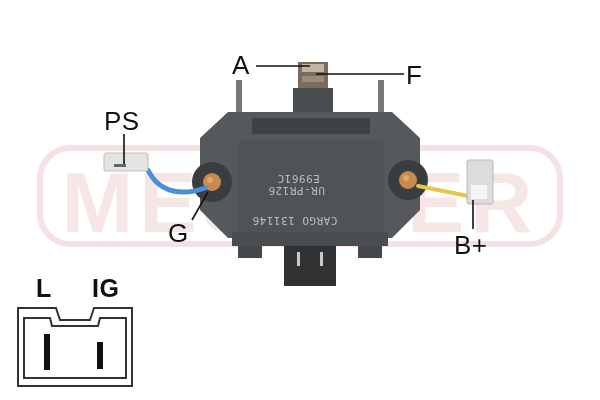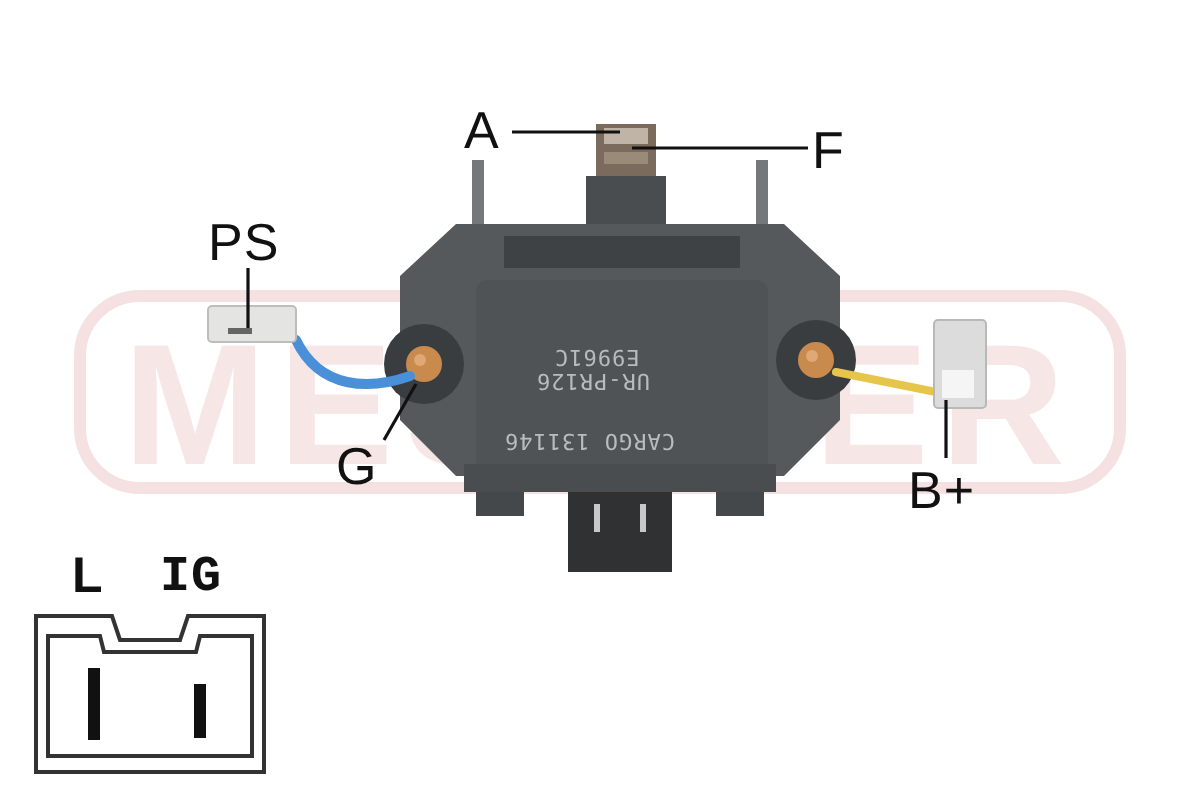--- a/index.html
+++ b/index.html
@@ -84,18 +84,18 @@
     </g>
   </svg>
 
   <div class="label" style="left:232px; top:52px;">A</div>
   <div class="label" style="left:406px; top:62px;">F</div>
   <div class="label" style="left:104px; top:108px;text-align:right;">PS</div>
   <div class="label" style="left:168px; top:220px;">G</div>
   <div class="label" style="left:454px; top:232px;">B+</div>
 
   <div class="label bold" style="left:36px; top:276px;">L</div>
-  <div class="label bold" style="left:80px; top:276px;font-family:Liberation Mono, monospace;">IG</div>
+  <div class="label bold" style="left:92px; top:276px;">IG</div>
 
   <div class="imprint" style="left:277px; top:172px;">E9961C</div>
   <div class="imprint" style="left:268px; top:184px;">UR-PR126</div>
   <div class="imprint" style="left:252px; top:214px;">CARGO 131146</div>
 </div>
 
 </body></html>

